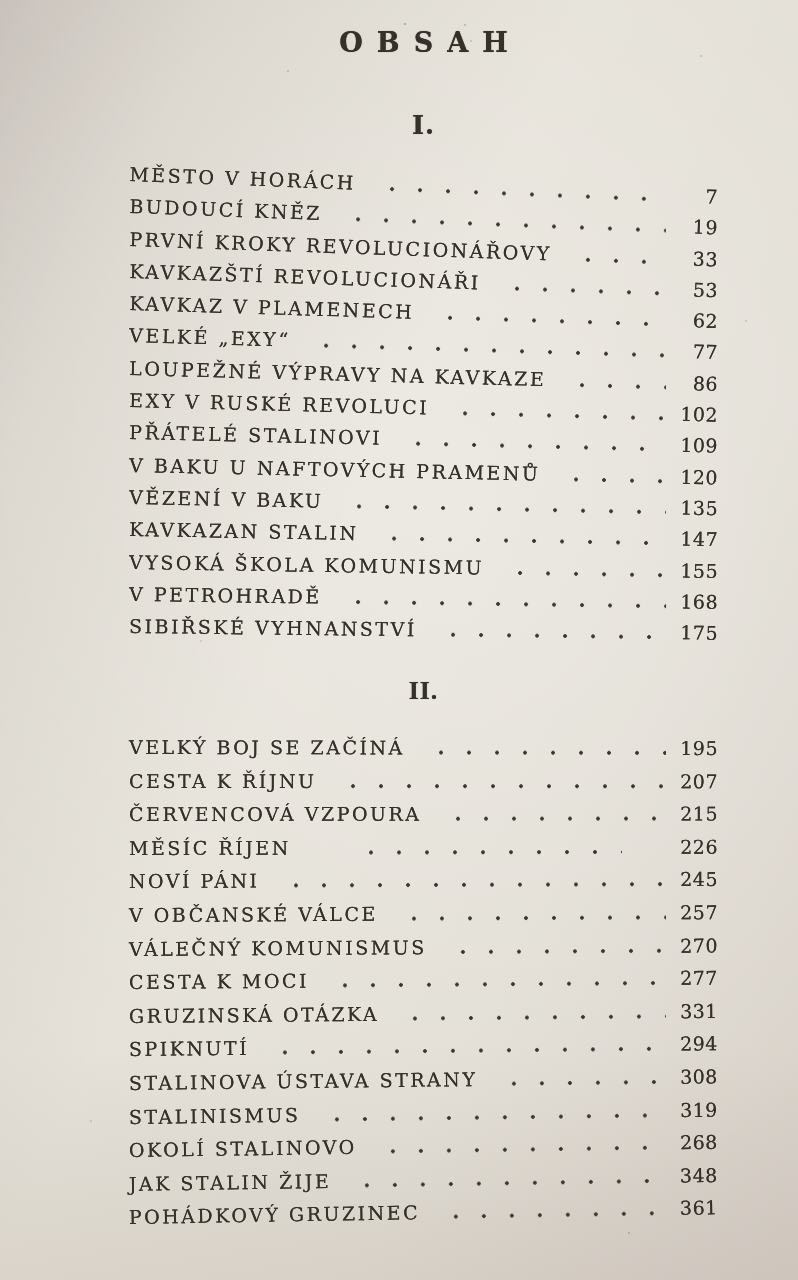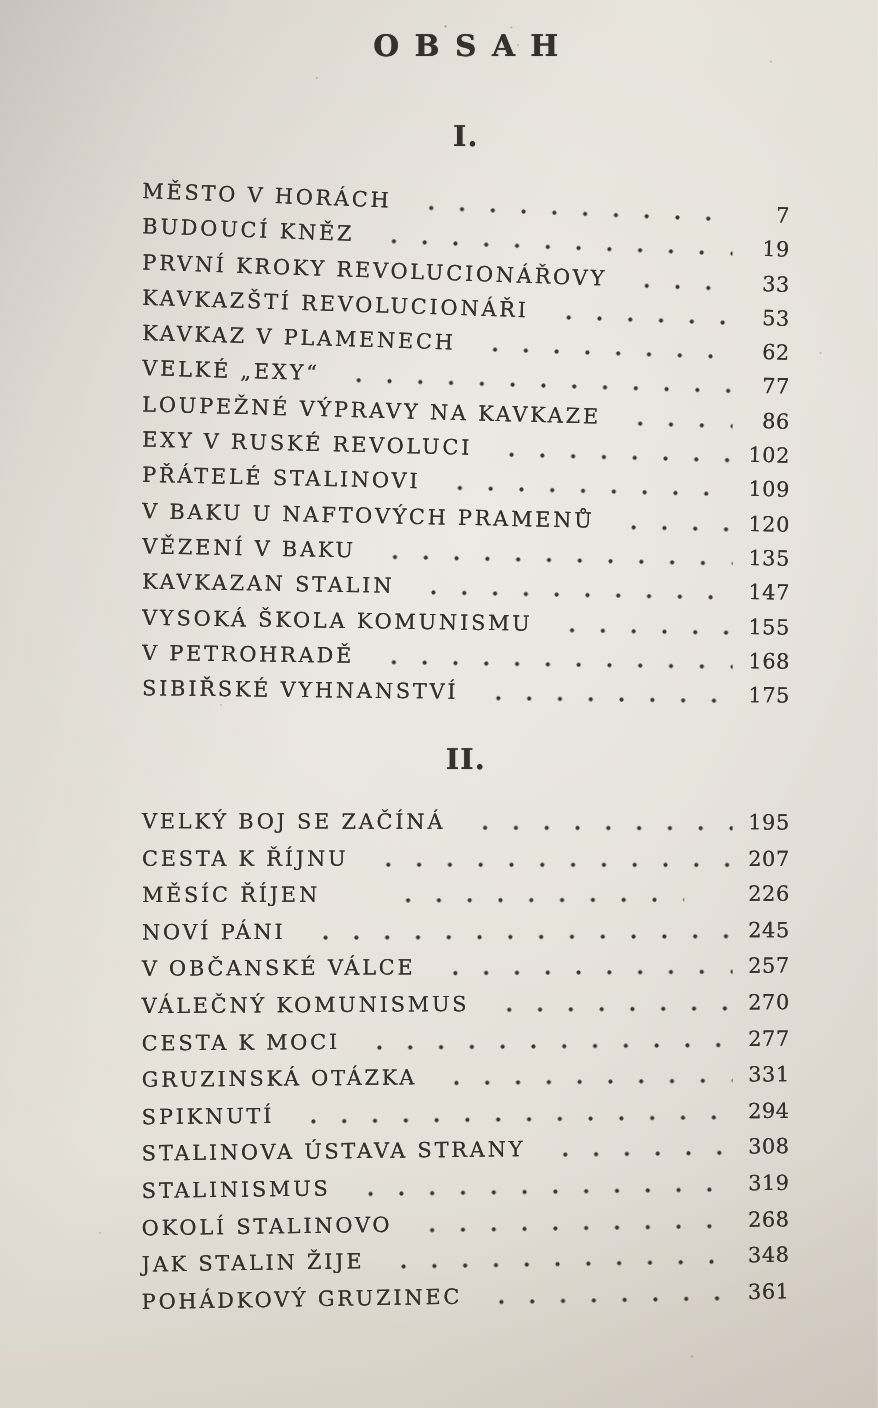--- a/index.html
+++ b/index.html
@@ -57,21 +57,21 @@
   .section-heading {
     position: absolute;
     left: 0; right: 0;
     text-align: center;
     font-size: 26px;
     font-weight: 600;
     letter-spacing: 1px;
     text-shadow: 0 0 0.7px rgba(45,40,32,0.8);
   }
   #heading-1 { top: 110px; }
-  #heading-2 { top: 676px; }
+  #heading-2 { top: 676px; font-family: Liberation Serif, serif; }
   .toc-list {
     position: absolute;
     left: 0; right: 0;
   }
   #list-1 { top: 153px; }
   #list-2 { top: 724px; }
   .toc-row {
     display: flex;
     align-items: flex-end;
     height: 32.3px;
@@ -192,20 +192,25 @@
         <div class="toc-row" style="transform: rotate(0.1deg); align-items: flex-end;">
           <span class="entry-label">VELKÝ BOJ SE ZAČÍNÁ</span>
           <span class="dot-leader"></span>
           <span class="entry-page">195</span>
         </div>
         <div class="toc-row" style="transform: rotate(0.03deg);">
           <span class="entry-label">CESTA K ŘÍJNU</span>
           <span class="dot-leader"></span>
           <span class="entry-page">207</span>
         </div>
+        <div class="toc-row" style="transform: rotate(-0.05deg);">
+          <span class="entry-label">ČERVENCOVÁ VZPOURA</span>
+          <span class="dot-leader"></span>
+          <span class="entry-page">215</span>
+        </div>
         <div class="toc-row" style="transform: rotate(-0.12deg); gap: 44px;">
           <span class="entry-label">MĚSÍC ŘÍJEN</span>
           <span class="dot-leader"></span>
           <span class="entry-page">226</span>
         </div>
         <div class="toc-row" style="transform: rotate(-0.2deg);">
           <span class="entry-label">NOVÍ PÁNI</span>
           <span class="dot-leader"></span>
           <span class="entry-page">245</span>
         </div>

